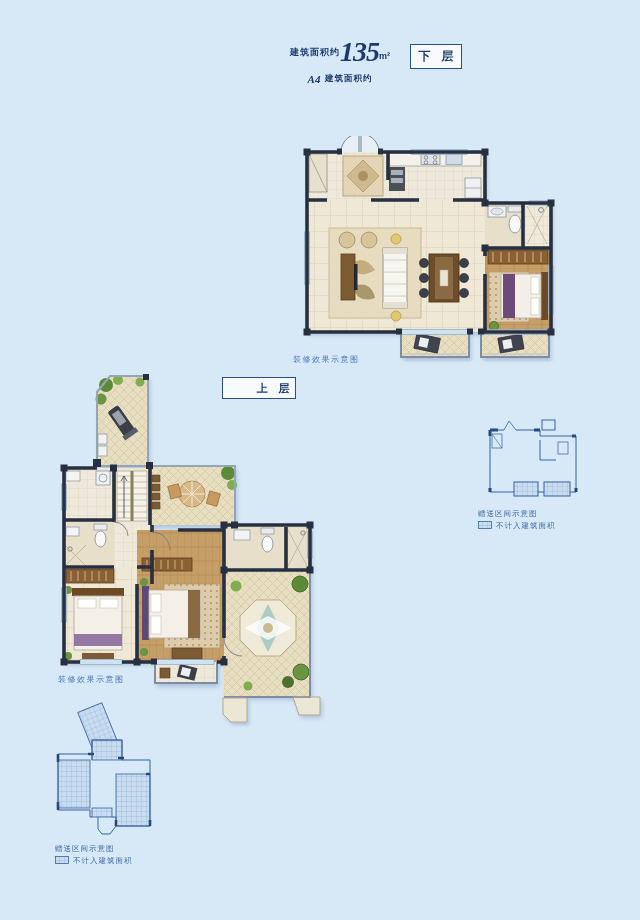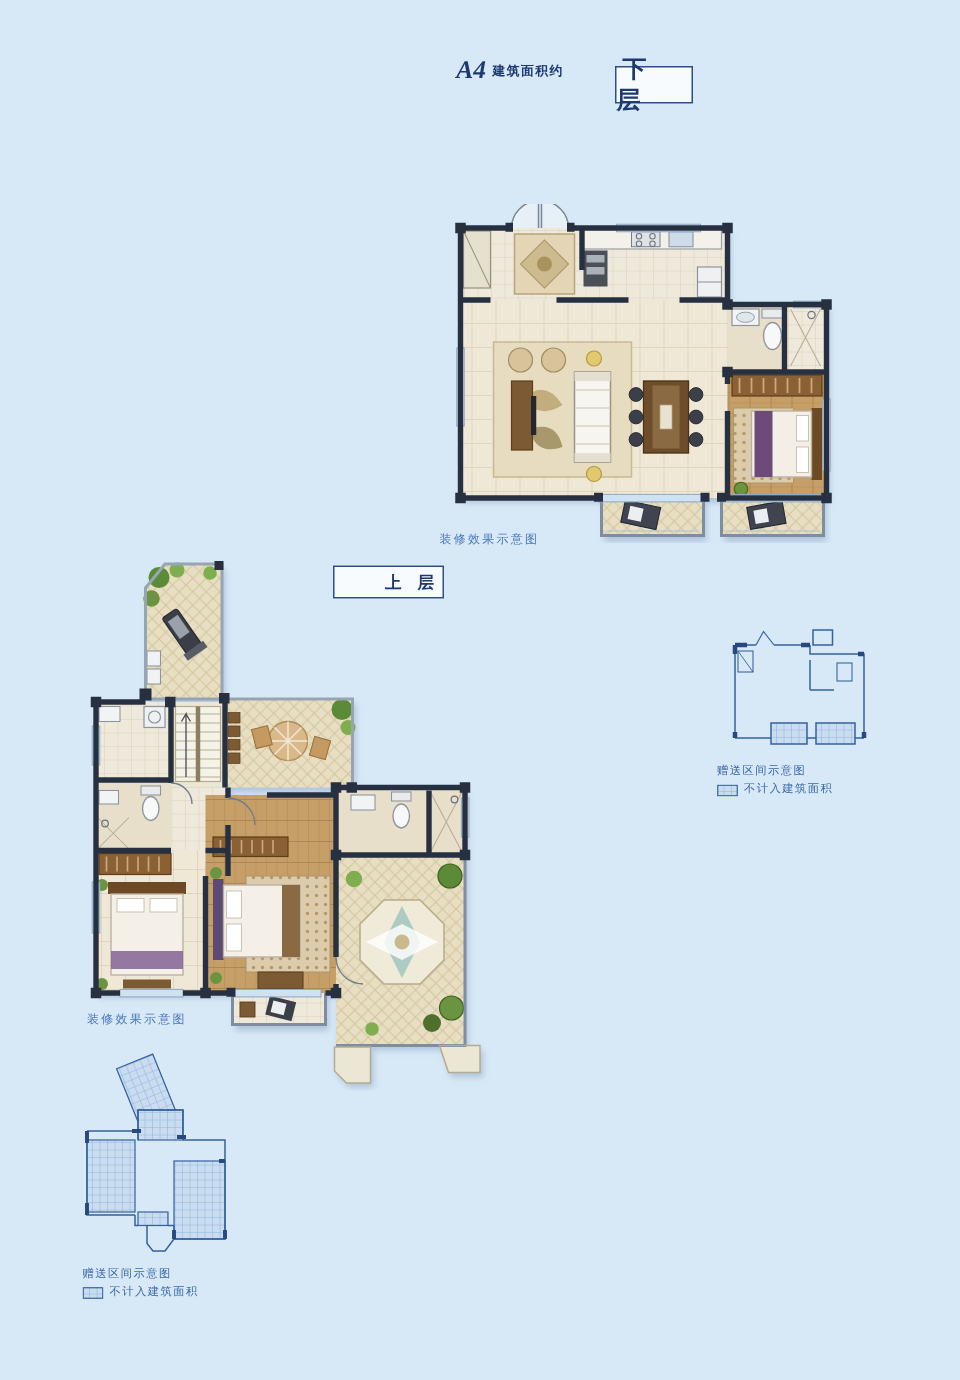--- a/index.html
+++ b/index.html
@@ -11,50 +11,51 @@
   body{font-family:"Liberation Sans",sans-serif;background:var(--bg);}
   .stage{position:relative;width:640px;height:920px;background:var(--bg);overflow:hidden;}
 
   
   .hdr{position:absolute;left:255px;top:36px;width:170px;text-align:center;color:var(--navy);}
   .hdr .l1{white-space:nowrap;}
   .hdr .pre{font-size:9px;font-weight:bold;letter-spacing:1px;vertical-align:6px;}
   .hdr .big{font-family:"Liberation Serif",serif;font-style:italic;font-size:28px;font-weight:bold;letter-spacing:-1px;}
   .hdr .unit{font-size:9px;font-weight:bold;vertical-align:2px;}
   .hdr .l2{margin-top:1px;white-space:nowrap;}
-  .hdr .code{font-family:"Liberation Serif",serif;font-style:italic;font-size:17px;font-weight:bold;}
+  .hdr .code{font-family:"Liberation Serif",serif;font-style:italic;font-size:11px;font-weight:bold;}
   .hdr .type{font-size:8.5px;font-weight:bold;letter-spacing:1px;vertical-align:2px;}
 
   
   .tagbox{position:absolute;background:var(--boxbg);border:1px solid var(--boxborder);
     color:var(--navy);font-family:"Liberation Serif",serif;font-weight:bold;
     display:flex;align-items:center;justify-content:center;letter-spacing:4px;text-indent:4px;}
-  .tag-lower{left:410px;top:44px;width:50px;height:23px;font-size:16px;}
+  .tag-lower{left:410px;top:44px;width:50px;height:23px;font-size:12px;}
   .tag-upper{left:222px;top:377px;width:44px;height:20px;font-size:11px;padding-left:28px;}
 
   
   .plancap{position:absolute;color:var(--caption);font-size:8px;letter-spacing:1.5px;white-space:nowrap;}
   .cap-lower{left:293px;top:354px;}
   .cap-upper{left:58px;top:674px;}
 
   
   .kpcap{position:absolute;color:var(--blueprint);font-size:7.5px;letter-spacing:1px;white-space:nowrap;}
-  .legend{position:absolute;display:flex;align-items:flex-end;gap:4px;color:var(--blueprint);
+  .legend{position:absolute;display:flex;align-items:flex-start;gap:4px;color:var(--blueprint);
     font-size:7.5px;letter-spacing:1px;white-space:nowrap;}
   .legend svg{display:block;}
 
   .plan{position:absolute;}
   svg{display:block;}
 </style>
 </head>
 <body>
 
 <div class="stage">
 
   <div class="hdr">
+    <div class="l1"><span class="pre">建筑面积约</span><span class="big">135</span><span class="unit">m²</span></div>
     <div class="l2"><span class="code">A4</span>&nbsp;<span class="type">建筑面积约</span></div>
   </div>
 
   <div class="tagbox tag-lower">下 层</div>
   <div class="tagbox tag-upper">上 层</div>
 
   <div class="plan" style="left:283px;top:136px;">
   <svg width="284" height="226" viewBox="0 0 284 226">
     <defs>
       <pattern id="tileL" width="16" height="16" patternUnits="userSpaceOnUse">

